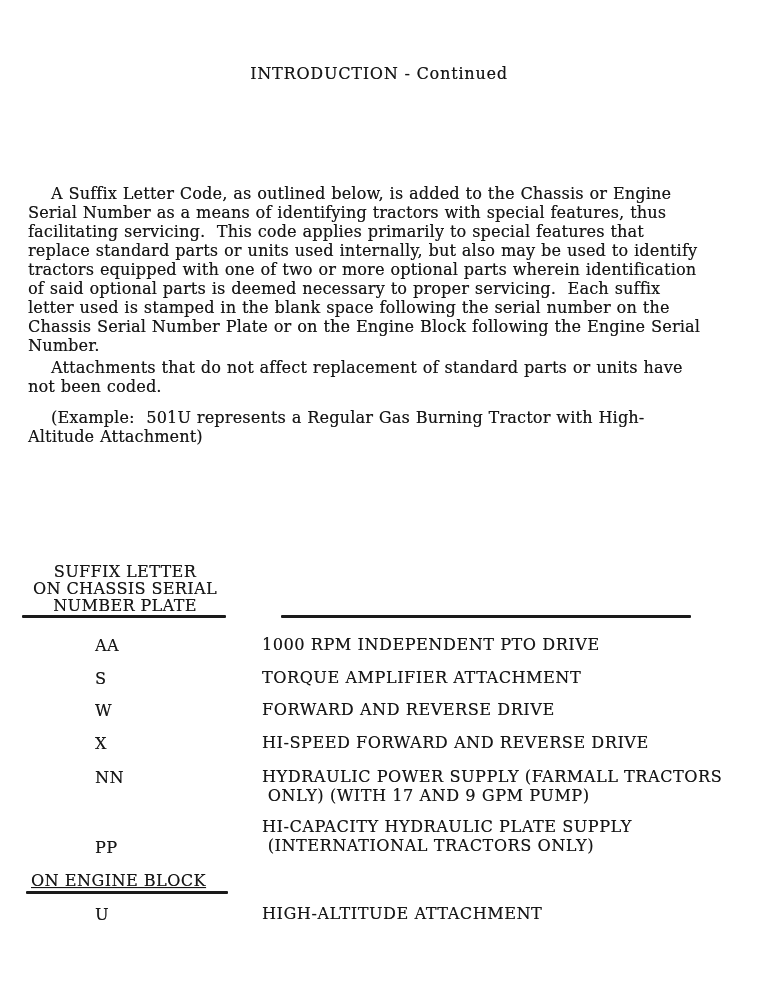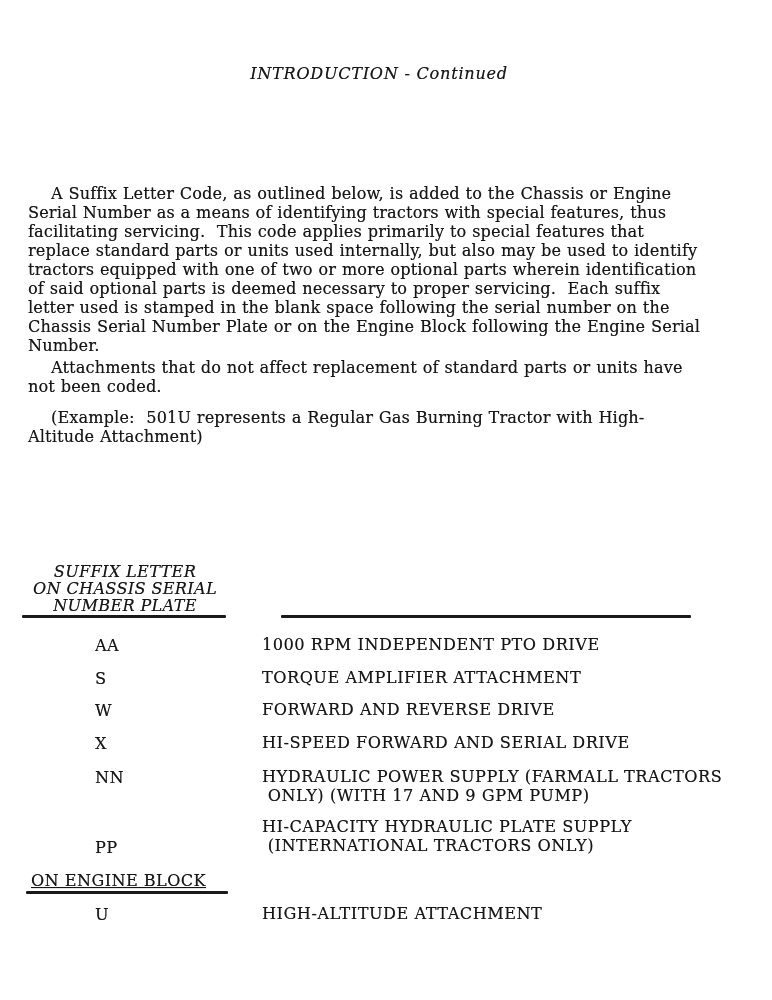--- a/index.html
+++ b/index.html
@@ -18,21 +18,20 @@
     color: #161616;
     text-shadow: 0.2px 0.2px 0.35px rgba(10,10,10,0.55);
   }
   .abs { position: absolute; }
   .h1 {
     top: 64px; left: 0; width: 758px;
     text-align: center;
     font-size: 16px;
     letter-spacing: 0.8px;
     white-space: pre;
-    font-style: italic;
   }
   .h2 {
     top: 116px; left: 0; width: 758px;
     text-align: center;
     font-size: 16px;
     letter-spacing: 1.2px;
     white-space: pre;
   }
   .para {
     left: 28px; width: 730px;
@@ -46,21 +45,20 @@
   .p1 { top: 184px; }
   .p2 { top: 358px; }
   .p3 { top: 408px; }
   .col1-head {
     top: 563px; left: 24px; width: 202px;
     text-align: center;
     font-size: 16px;
     line-height: 17px;
     letter-spacing: 0.4px;
     white-space: pre-wrap;
-    font-style: italic;
   }
   .col2-head {
     top: 596px; left: 283px;
     font-size: 16px;
     letter-spacing: 0.9px;
     white-space: pre;
   }
   .rule {
     background: #1a1a1a;
     height: 2.5px;
@@ -121,21 +119,21 @@
   <div class="abs code" style="top:636px">AA</div>
   <div class="abs desc" style="top:636px">1000 RPM INDEPENDENT PTO DRIVE</div>
 
   <div class="abs code" style="top:669px">S</div>
   <div class="abs desc" style="top:669px">TORQUE AMPLIFIER ATTACHMENT</div>
 
   <div class="abs code" style="top:701px">W</div>
   <div class="abs desc" style="top:701px">FORWARD AND REVERSE DRIVE</div>
 
   <div class="abs code" style="top:734px">X</div>
-  <div class="abs desc" style="top:734px">HI-SPEED FORWARD AND SERIAL DRIVE</div>
+  <div class="abs desc" style="top:734px">HI-SPEED FORWARD AND REVERSE DRIVE</div>
 
   <div class="abs code" style="top:768px">NN</div>
   <div class="abs desc" style="top:768px">HYDRAULIC POWER SUPPLY (FARMALL TRACTORS
  ONLY) (WITH 17 AND 9 GPM PUMP)</div>
 
   <div class="abs code" style="top:838px">PP</div>
   <div class="abs desc" style="top:818px">HI-CAPACITY HYDRAULIC PLATE SUPPLY
  (INTERNATIONAL TRACTORS ONLY)</div>
 
   <div class="abs sec2-head">ON ENGINE BLOCK</div>

